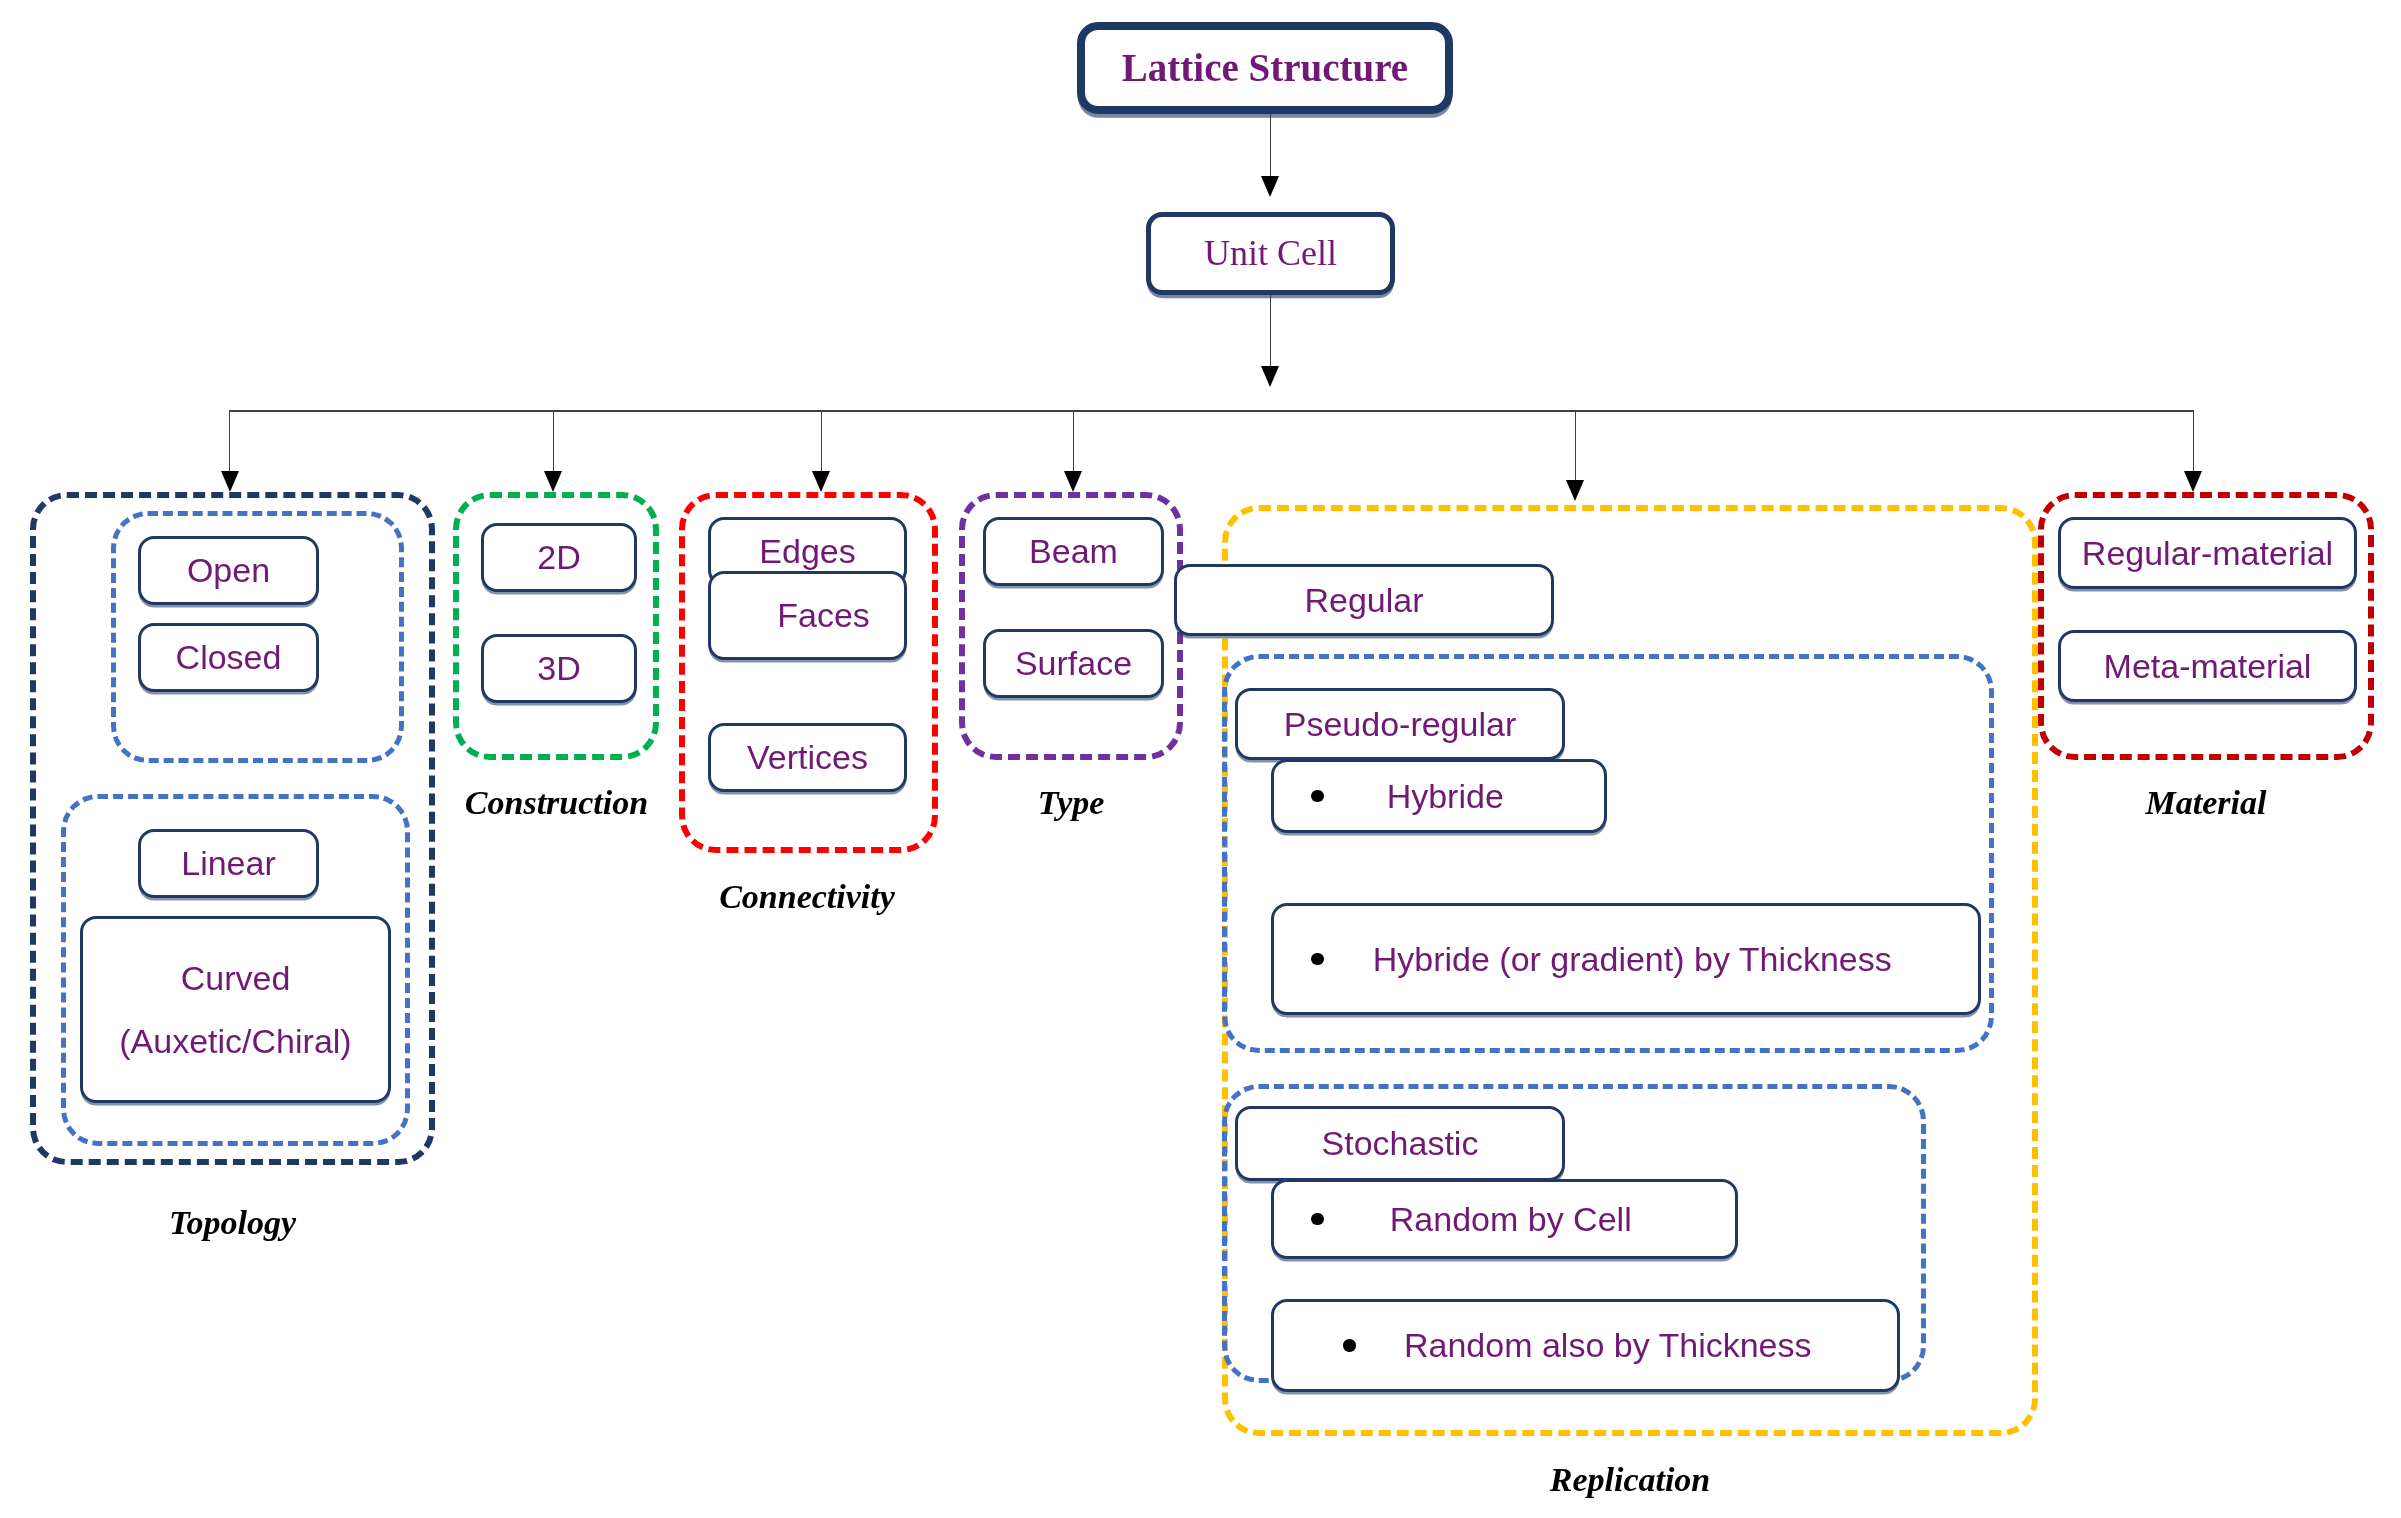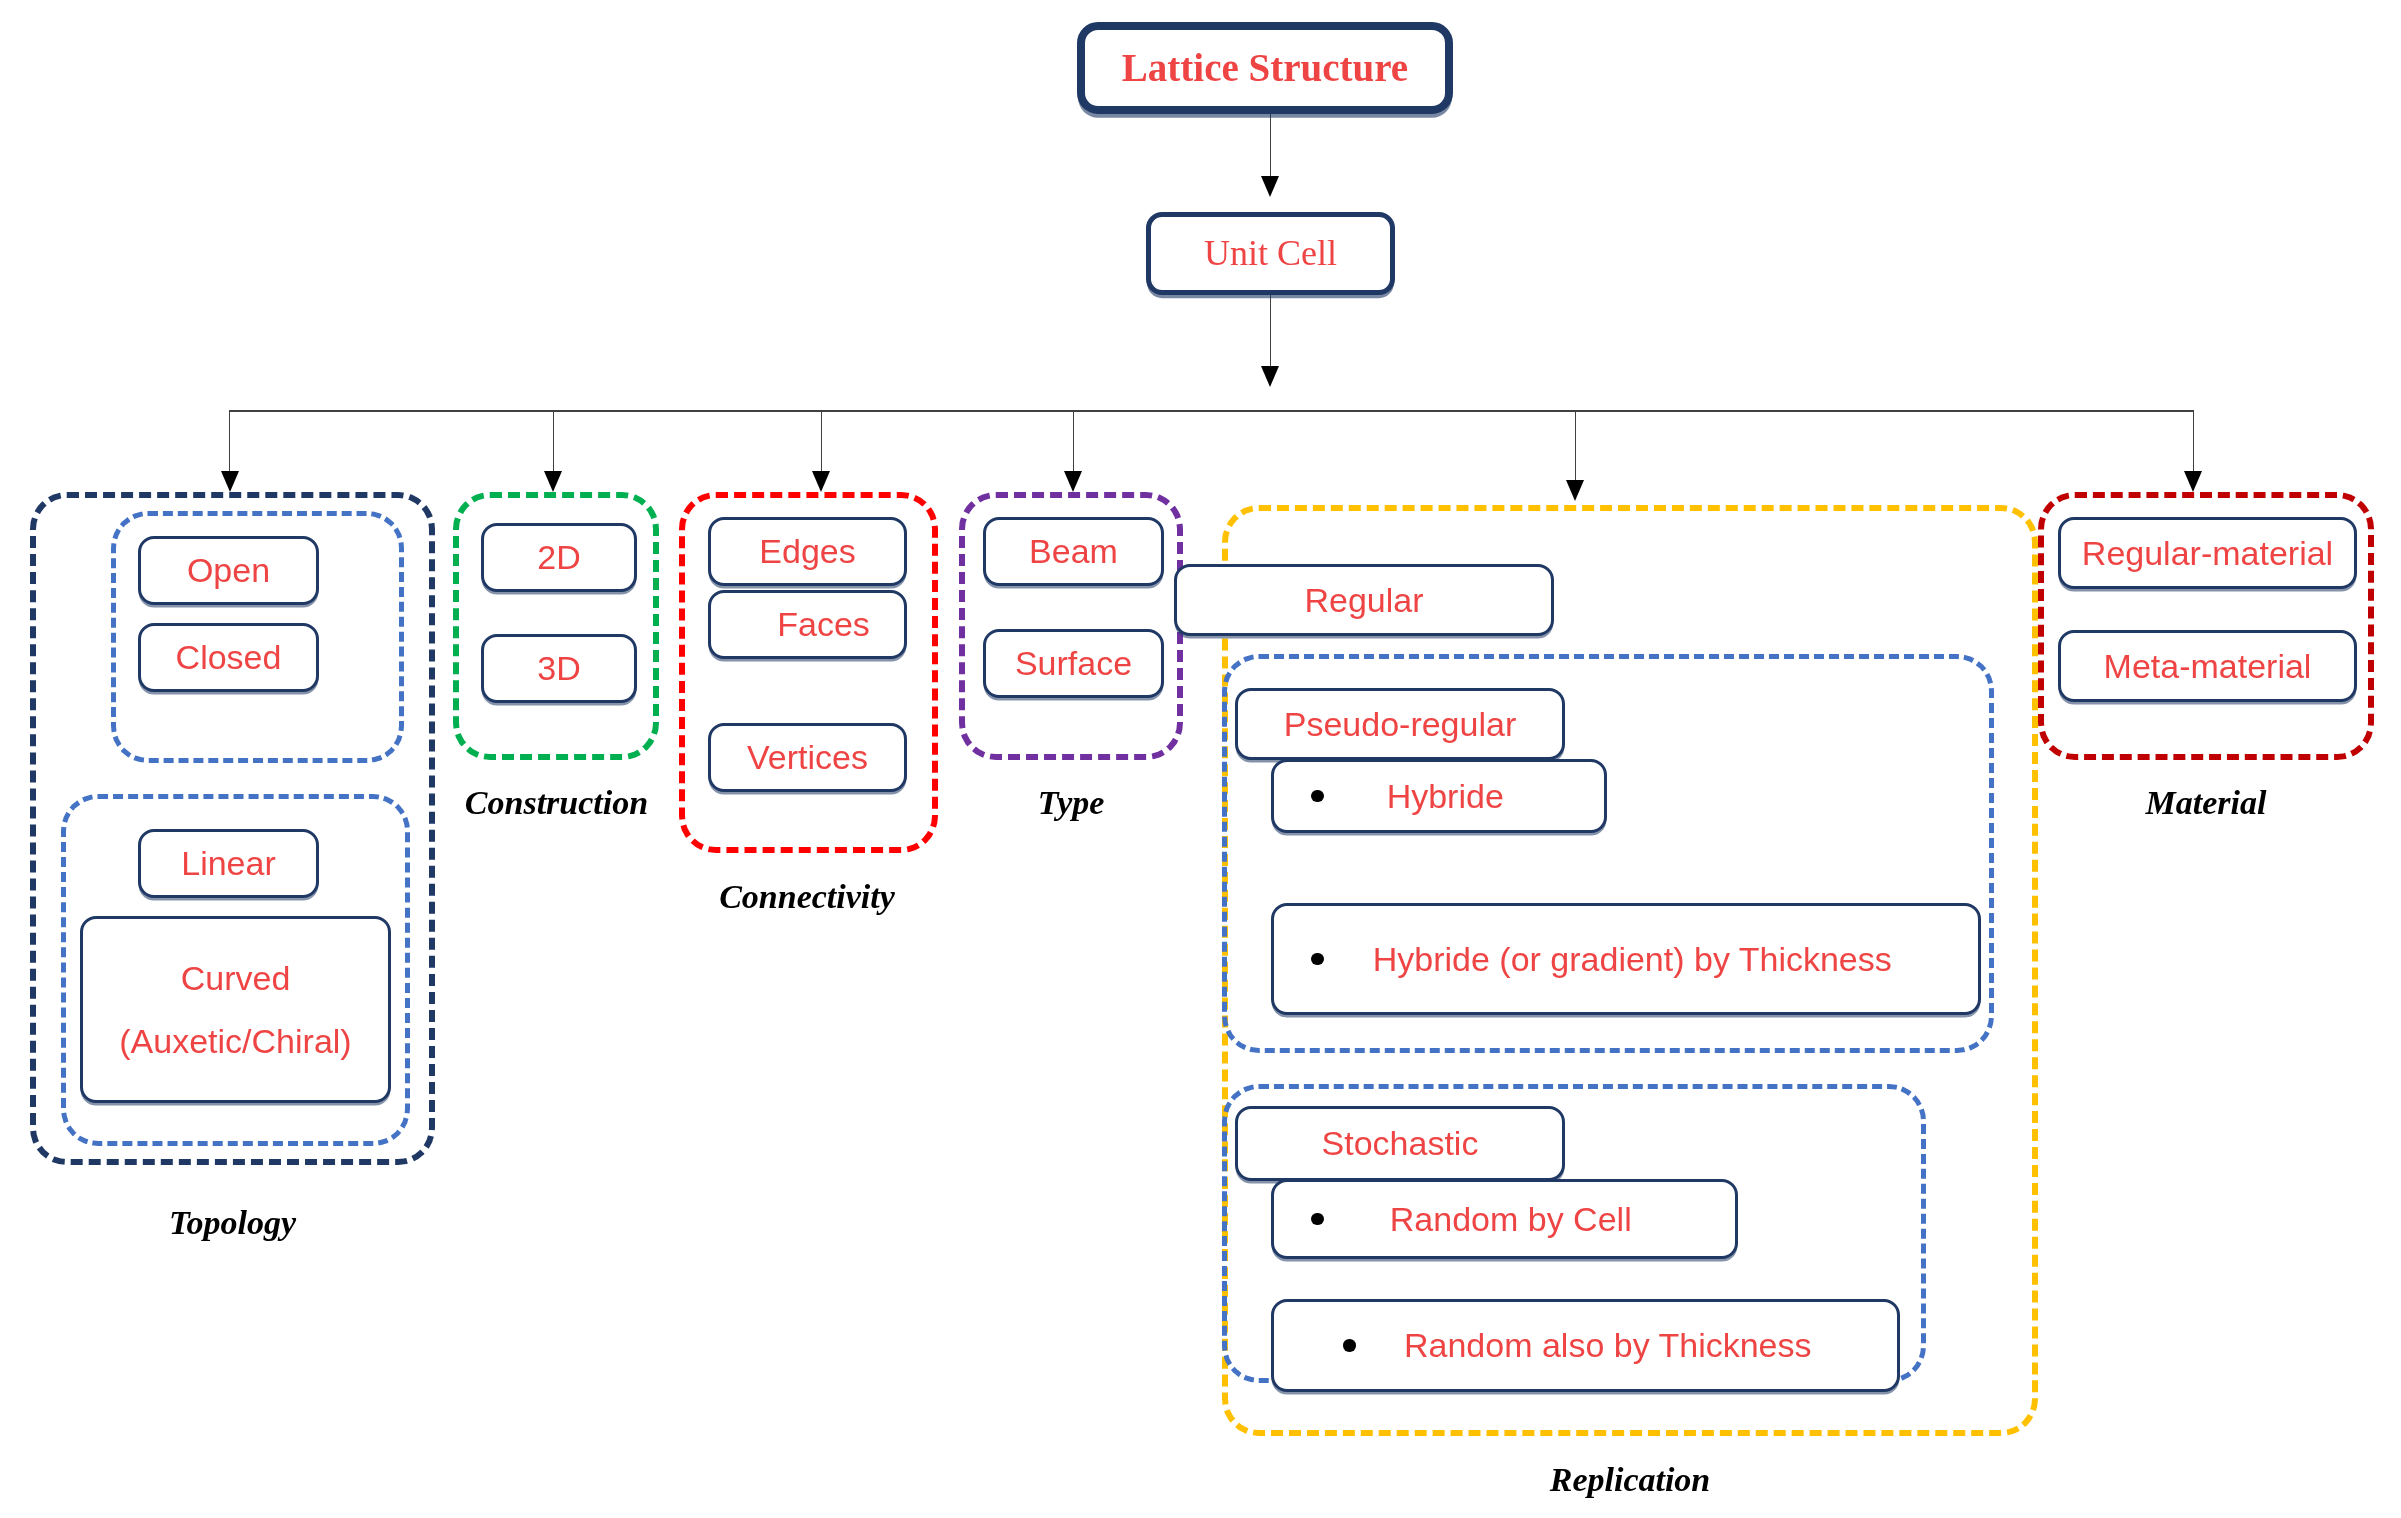--- a/index.html
+++ b/index.html
@@ -22,21 +22,21 @@
   .node {
     position: absolute;
     box-sizing: border-box;
     background: #ffffff;
     border: 3.7px solid #1F3864;
     border-radius: 16px;
     display: flex;
     align-items: center;
     justify-content: center;
     text-align: center;
-    color: #ef4444;
+    color: #701a75;
     font-family: "Liberation Sans", sans-serif;
     font-size: 34px;
     line-height: 1.25;
     z-index: 6;
     box-shadow: 0 3.1px 0 -0.6px rgba(31,56,100,0.55);
   }
   .node.root {
     border-width: 8.7px;
     border-radius: 21px;
     font-family: "Liberation Serif", serif;
@@ -192,21 +192,21 @@
     <span>3D</span>
   </div>
 
   <div class="caption" style="left:435px; top:784px; width:243px;">Construction</div>
 
   <div class="group g-connectivity" style="left:679px; top:492px; width:259px; height:361px;"></div>
 
   <div class="node" style="left:708px; top:517px; width:199px; height:69px;">
     <span>Edges</span>
   </div>
-  <div class="node" style="left:708px; top:590px; width:199px; height:69px;padding-left:32px;">
+  <div class="node" style="left:708px; top:571px; width:199px; height:89px;padding-left:32px;">
     <span>Faces</span>
   </div>
   <div class="node" style="left:708px; top:723px; width:199px; height:69px;">
     <span>Vertices</span>
   </div>
 
   <div class="caption" style="left:670px; top:878px; width:274px;">Connectivity</div>
 
   <div class="group g-type" style="left:959px; top:492px; width:224px; height:268px;"></div>
 

